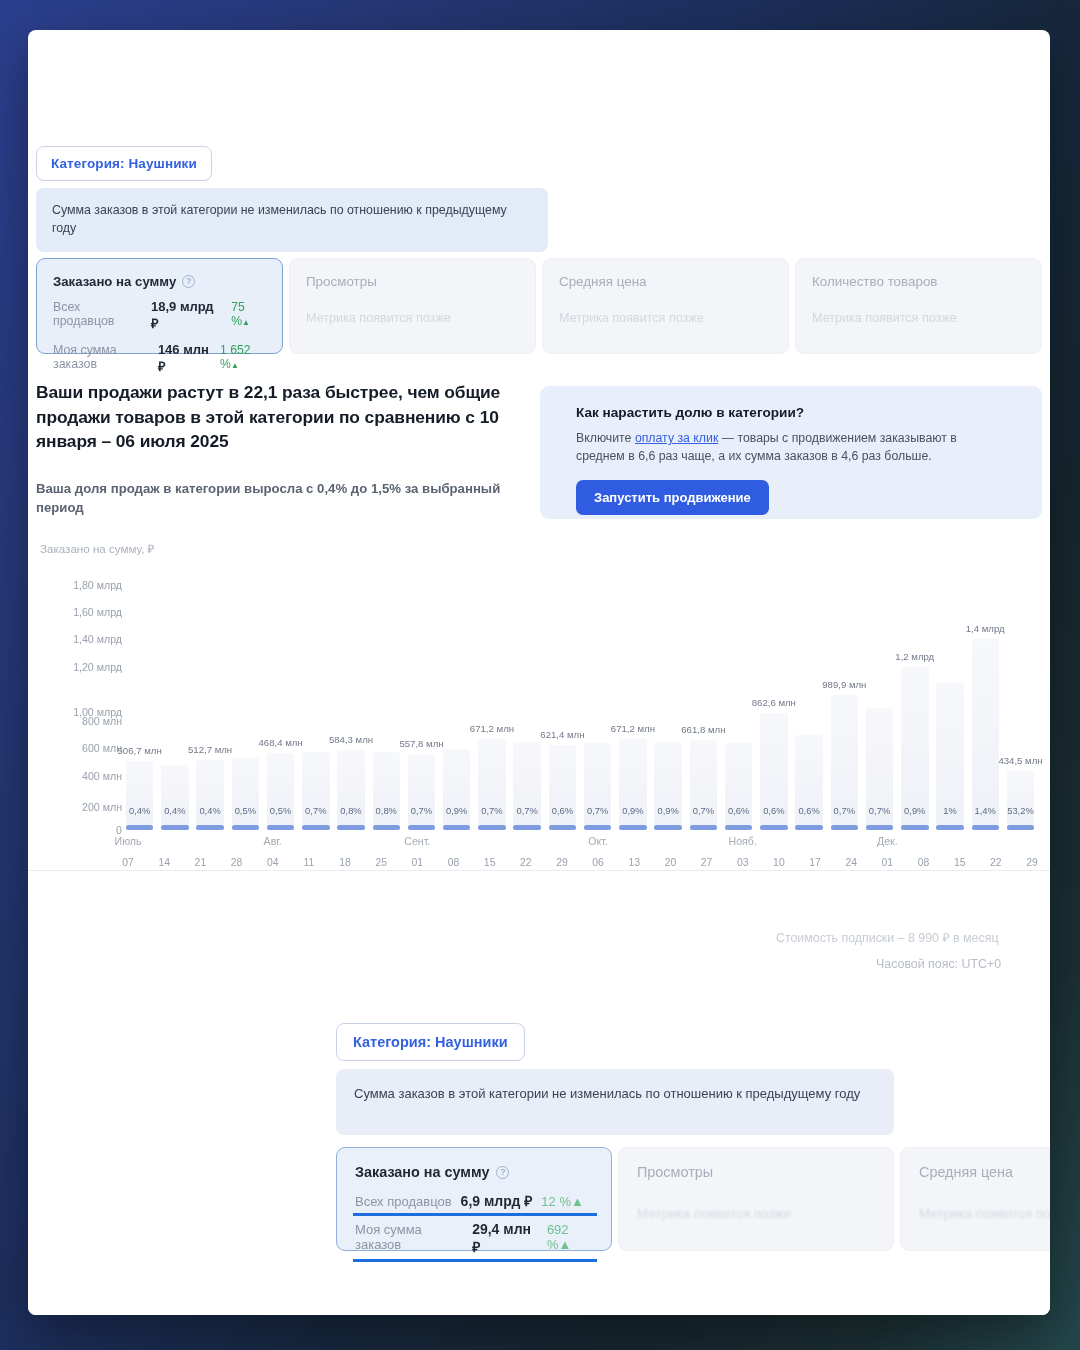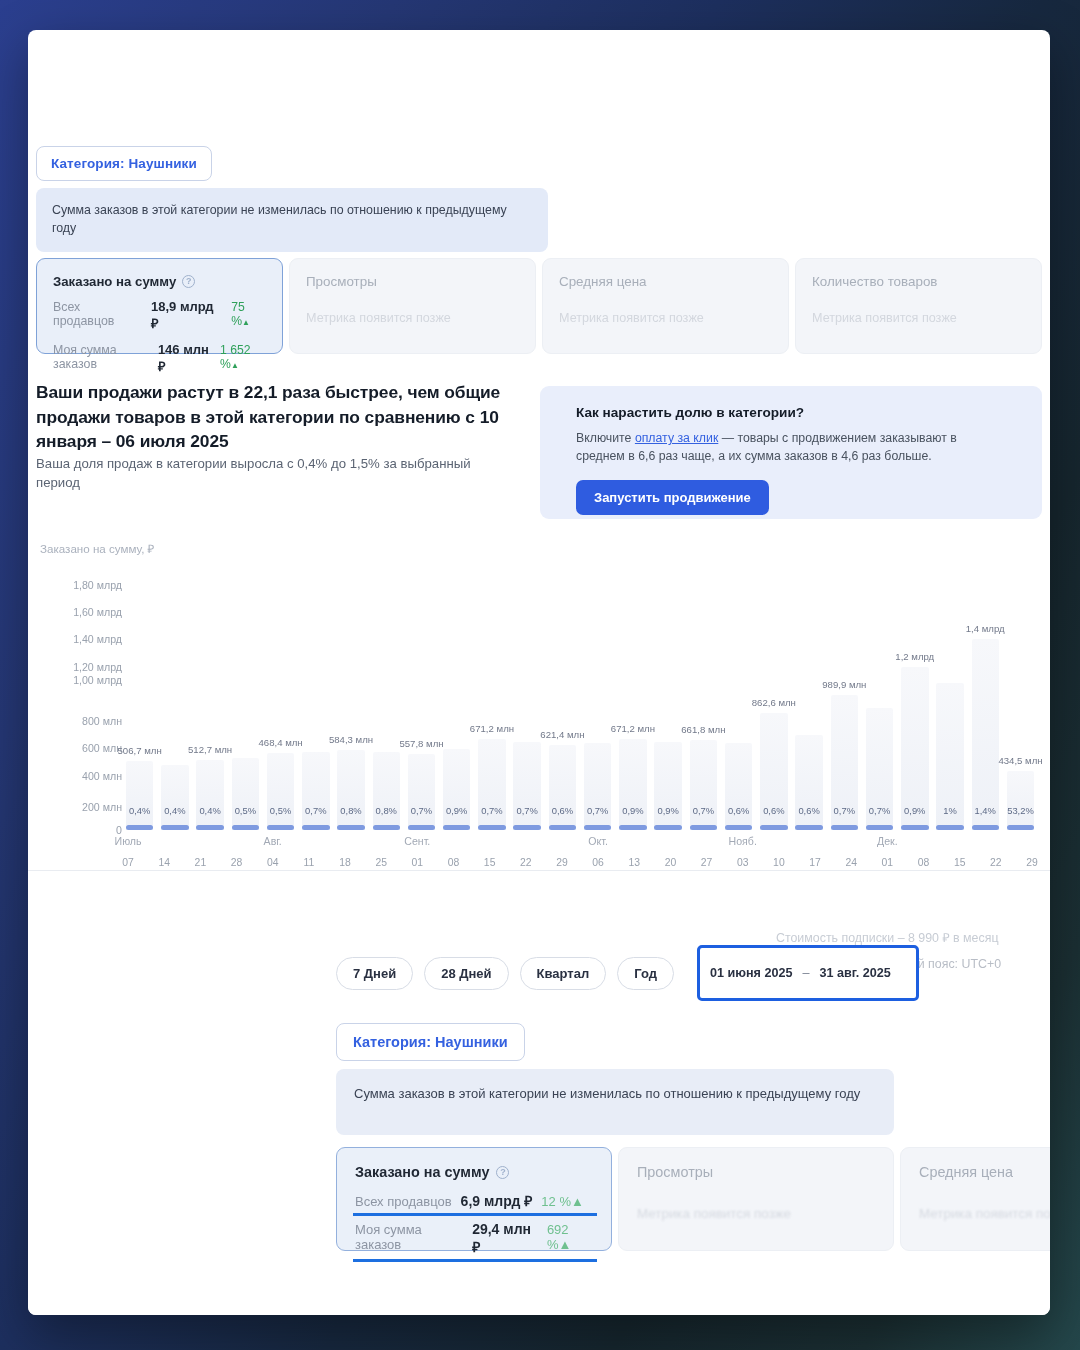--- a/index.html
+++ b/index.html
@@ -58,21 +58,21 @@
   .mcard .later { margin-top: 22px; font-size: 12.6px; color: #d3d7de; filter: blur(.55px); }
   .mrow { display: flex; align-items: baseline; gap: 8px; margin-top: 10px; font-size: 12.4px; }
   .mrow .mlabel { color: #8d95a3; }
   .mrow .mval { color: #1f2733; font-weight: 700; font-size: 13px; }
   .mrow .mpct { color: #2fa05a; font-size: 12.2px; }
   .mrow .mpct .tri { font-size: 8px; }
 
   
   .headline { position: absolute; left: 8px; top: 350px; width: 480px; }
   .headline h1 { font-size: 17.4px; line-height: 1.42; color: #141c28; font-weight: 700; letter-spacing: -.1px; }
-  .headline p { margin-top: 0; font-size: 13.2px; line-height: 1.45; color: #5b6473; }
+  .headline p { margin-top: 25px; font-size: 13.2px; line-height: 1.45; color: #5b6473; font-weight: bold; }
 
   .promo {
     position: absolute; left: 512px; top: 356px; width: 502px; height: 133px;
     background: #e9eefb; border-radius: 9px; padding: 19px 36px;
   }
   .promo h2 { font-size: 13.6px; color: #141c28; font-weight: 700; }
   .promo .ptxt { margin-top: 9px; font-size: 12.3px; line-height: 1.5; color: #49525f; }
   .promo .plink { color: #3461e0; }
   .promo-btn {
     margin-top: 14px; display: inline-block;
@@ -227,21 +227,21 @@
     </div>
 
     <div class="chart-wrap">
       <div class="chart-title">Заказано на сумму, ₽</div>
       <div class="plot">
         <div class="ygrid" id="yticks">
             <div class="ytick" style="top: 18px;">1,80 млрд</div>
             <div class="ytick" style="top: 45.2222px;">1,60 млрд</div>
             <div class="ytick" style="top: 72.4444px;">1,40 млрд</div>
             <div class="ytick" style="top: 99.6667px;">1,20 млрд</div>
-            <div class="ytick" style="top: 113px;">1,00 млрд</div>
+            <div class="ytick" style="top: 145px;">1,00 млрд</div>
             <div class="ytick" style="top: 154.111px;">800 млн</div>
             <div class="ytick" style="top: 181.333px;">600 млн</div>
             <div class="ytick" style="top: 208.556px;">400 млн</div>
             <div class="ytick" style="top: 240px;">200 млн</div>
             <div class="ytick" style="top: 263px;">0</div>
           </div>
         <div class="bars" id="bars">
             <div class="bcol">
               <div class="bar" style="height: 68.9675px;">
                 <div class="btop">506,7 млн</div>
@@ -453,31 +453,20 @@
     </div>
 
     <div class="divider"></div>
   </div>
 
   <div class="panel-bottom">
 
     <div class="sub-cost">Стоимость подписки – 8 990 ₽ в месяц</div>
     <div class="tz">Часовой пояс: UTC+0</div>
 
-    <div class="period-row">
-      <button class="pbtn">7 Дней</button>
-      <button class="pbtn">28 Дней</button>
-      <button class="pbtn">Квартал</button>
-      <button class="pbtn">Год</button>
-      <div class="daterange">
-        <span class="d">01 июня 2025</span>
-        <span class="dash">–</span>
-        <span class="d">31 авг. 2025</span>
-      </div>
-    </div>
 
     <div class="cat-chip2">Категория: Наушники</div>
 
     <div class="notice2">Сумма заказов в этой категории не изменилась по отношению к предыдущему году</div>
 
     <div class="cards-row2">
       <div class="mcard2 active">
         <div class="mtitle">
           <span>Заказано на сумму</span>
           <span class="q-icon">?</span>

